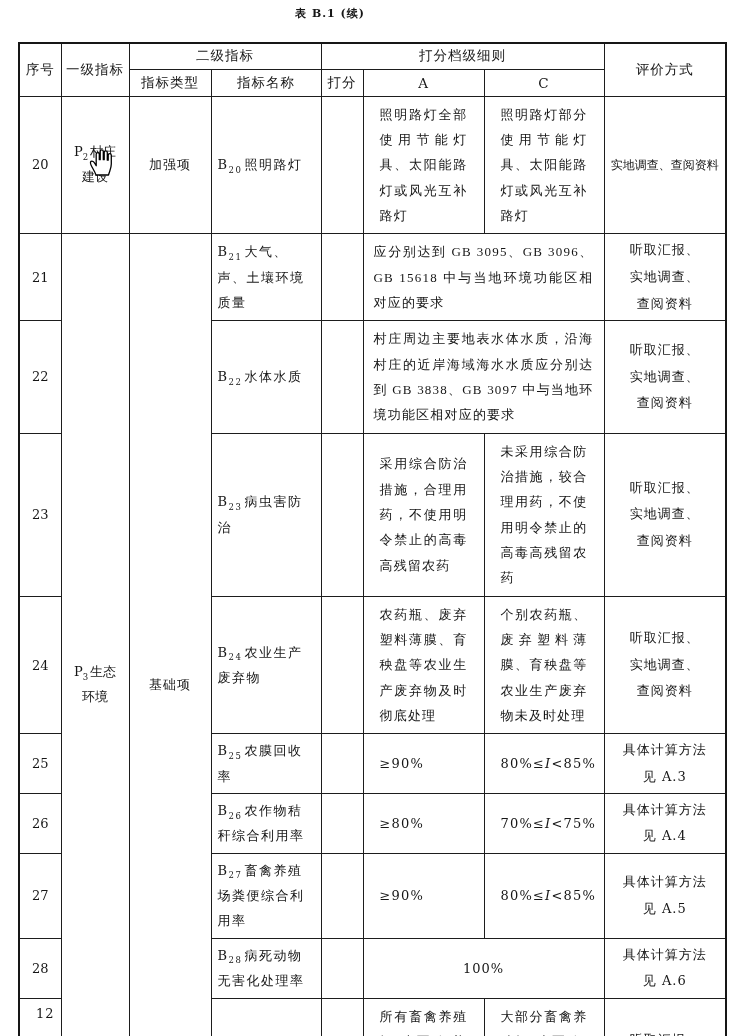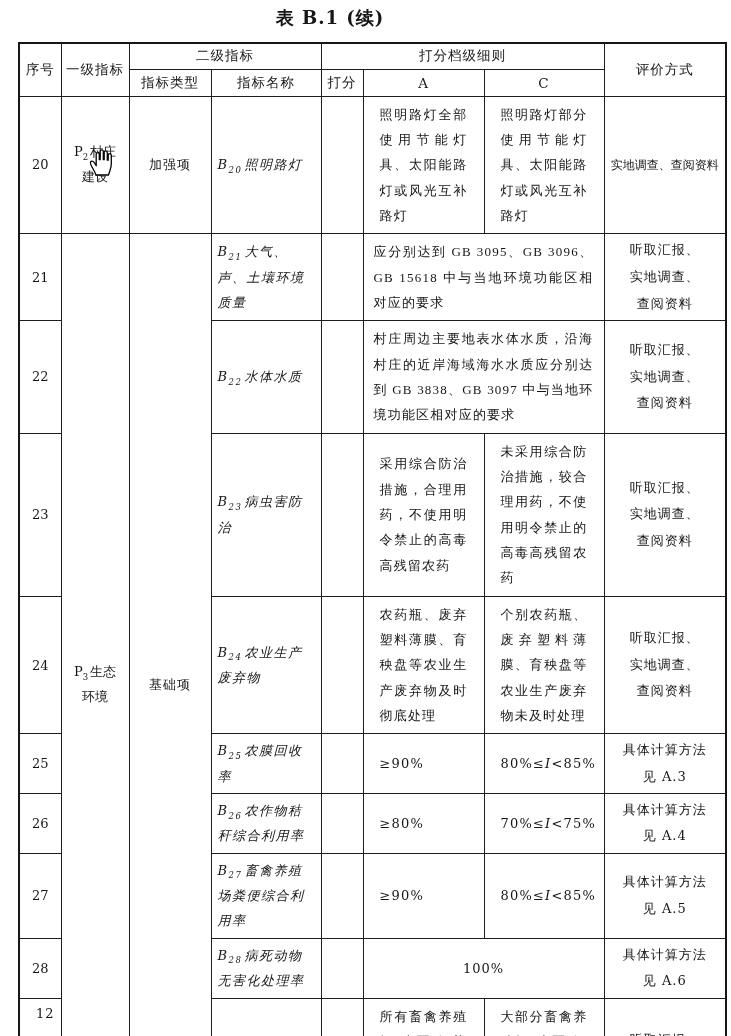--- a/index.html
+++ b/index.html
@@ -3,33 +3,33 @@
 <meta charset="utf-8">
 <style>
   html,body{margin:0;padding:0;}
   body{
     width:731px;height:1036px;position:relative;background:#ffffff;
     font-family:"DejaVu Serif","Liberation Serif",serif;color:#161616;
     overflow:hidden;
   }
   .doc-title{
     position:absolute;top:6px;left:0;width:660px;text-align:center;
-    font-weight:bold;font-size:18px;letter-spacing:1px;
+    font-weight:bold;font-size:11px;letter-spacing:1px;
   }
   table.main{
     position:absolute;left:18px;top:42px;width:707px;
     border-collapse:collapse;table-layout:fixed;
     border:2px solid #161616;
   }
   th,td{border:1px solid #1d1d1d;font-weight:normal;font-size:13px;padding:0;overflow:hidden;}
   th{text-align:center;font-size:13.5px;letter-spacing:1px;}
   td.num{text-align:center;}
   td.lvl1{text-align:center;line-height:1.9;}
   td.type{text-align:center;letter-spacing:1px;}
-  td.name{text-align:left;padding:4px 6px;line-height:1.95;letter-spacing:1.5px;font-style:italic;}
+  td.name{text-align:left;padding:4px 6px;line-height:1.95;letter-spacing:1.5px;}
   td.detail{text-align:justify;padding:5px 16px;line-height:1.95;letter-spacing:1.2px;vertical-align:middle;}
   td.detail-pad{padding:5px 10px;font-family:Liberation Serif, serif;}
   td.center{text-align:center;letter-spacing:1px;}
   td.eval{text-align:center;line-height:2.05;white-space:pre-line;letter-spacing:1px;}
   td.eval-tight{white-space:nowrap;font-size:12px;letter-spacing:0;text-align:center;}
   td.score{}
   sub{font-size:8.5px;line-height:0;margin-right:2px;}
   .prewrap{white-space:pre-line;}
   .var{font-style:italic;font-family:"DejaVu Serif","Liberation Serif",serif;}
   .page-num{position:absolute;left:36px;top:1006px;font-size:13px;letter-spacing:1px;}

